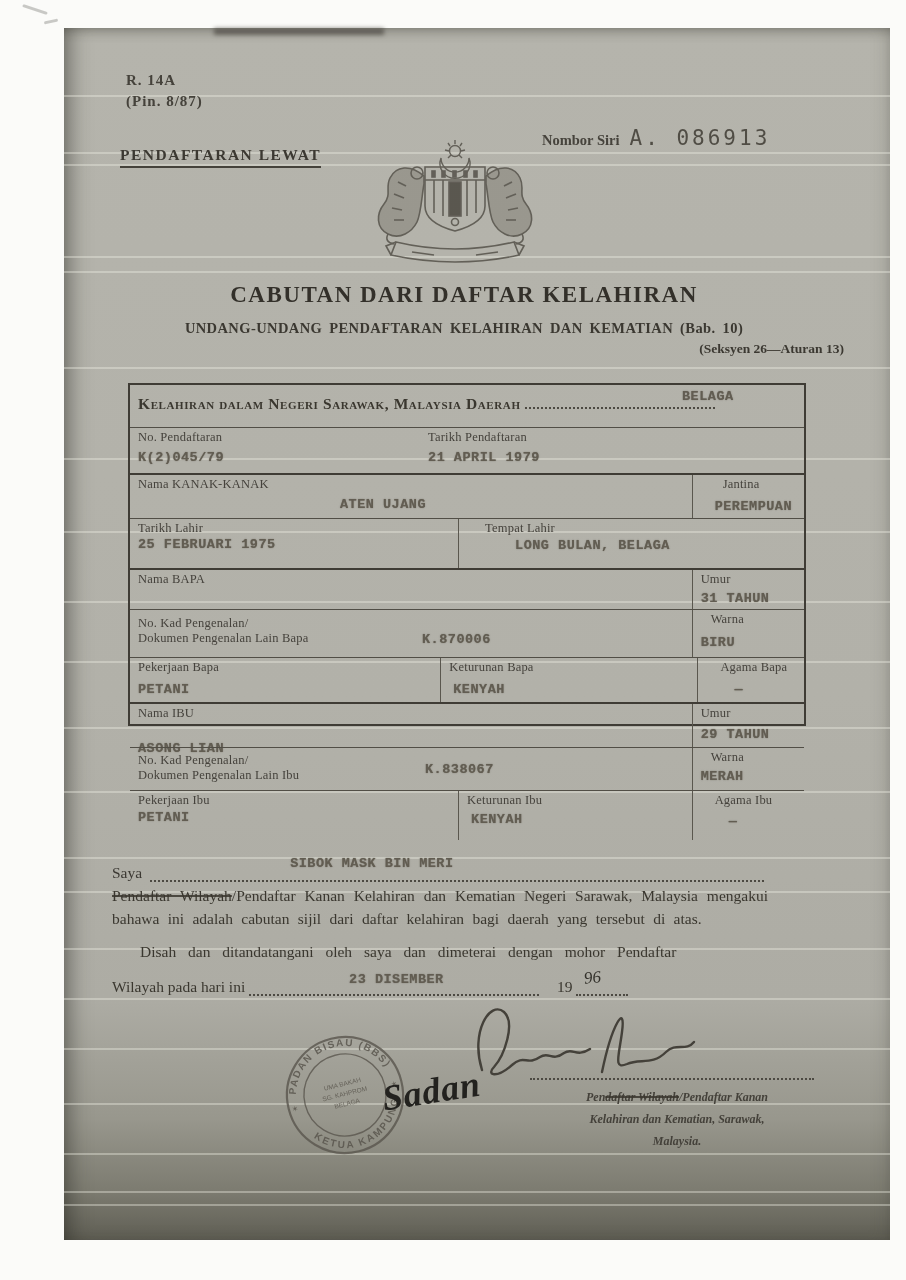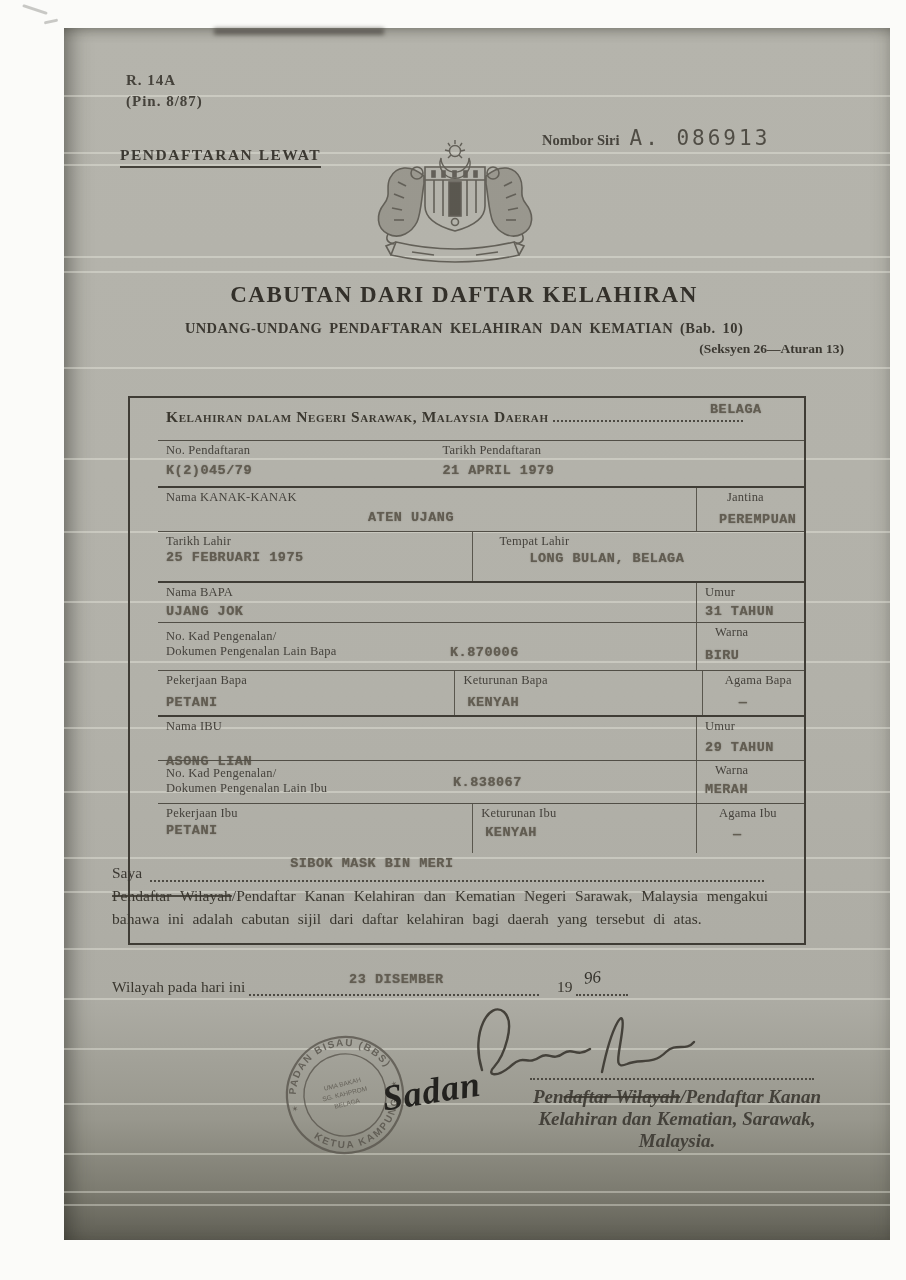--- a/index.html
+++ b/index.html
@@ -30,22 +30,22 @@
   .serial-value{font-family:"DejaVu Sans Mono","Liberation Mono",monospace;font-size:21px;letter-spacing:3px;color:#504d45;}
   .crest{position:absolute;left:300px;top:108px;width:182px;height:134px;opacity:.85;}
   
   .title-main{position:absolute;left:20px;top:254px;width:760px;text-align:center;
               font-size:23px;font-weight:bold;letter-spacing:1.5px;color:#33302a;}
   .title-sub1{position:absolute;left:20px;top:292px;width:760px;text-align:center;
               font-size:14.5px;font-weight:bold;word-spacing:3px;letter-spacing:.4px;color:#3b3831;}
   .title-sub2{position:absolute;left:20px;top:313px;width:760px;text-align:right;
               font-size:13.5px;font-weight:bold;color:#3b3831;}
   
-  .ftable{position:absolute;left:64px;top:368px;width:678px;height:549px;
-          border:2.5px solid #3f3c35;box-sizing:border-box;padding-left:28px;}
+  .ftable{position:absolute;left:64px;top:355px;width:678px;height:343px;
+          border:2.5px solid #3f3c35;box-sizing:border-box;}
   .frow{position:relative;width:100%;box-sizing:border-box;border-top:1.5px solid #514e46;display:flex;}
   .frow.first{border-top:none;}
   .frow.major{border-top:2.5px solid #3f3c35;}
   .fcell{position:relative;box-sizing:border-box;height:100%;padding:2px 0 0 8px;}
   .vdiv{border-left:1.5px solid #5a574e;}
   .flabel{font-size:12.5px;color:#45423c;letter-spacing:.2px;line-height:15px;}
   .typed{font-family:"Liberation Mono","DejaVu Sans Mono",monospace;font-size:13.5px;font-weight:bold;
          color:#625d52;letter-spacing:.5px;text-shadow:0 0 1.2px rgba(92,87,76,.85);white-space:nowrap;}
   .daerah-label{font-variant:small-caps;font-weight:bold;font-size:15.5px;letter-spacing:.6px;color:#3a372f;}
   .dots{border-bottom:2px dotted #4c4942;}
@@ -60,21 +60,21 @@
   .struck{text-decoration:line-through;text-decoration-thickness:2px;text-decoration-color:rgba(58,54,46,.85);}
   .date-line{position:absolute;left:48px;top:948px;width:700px;font-size:15.5px;color:#3a372f;white-space:nowrap;}
   .date-dots{display:inline-block;width:290px;border-bottom:2px dotted #4c4942;position:relative;height:18px;vertical-align:bottom;}
   .date-typed{position:absolute;left:100px;top:-4px;}
   .year-dots{display:inline-block;width:52px;border-bottom:2px dotted #4c4942;position:relative;height:18px;vertical-align:bottom;}
   .year-hand{position:absolute;left:8px;top:-8px;font-style:italic;font-size:17px;color:#34322c;transform:rotate(-6deg);font-family:"Liberation Serif",serif;}
   
   .sig-main{position:absolute;left:400px;top:968px;width:235px;height:92px;}
   .sig-line{position:absolute;left:466px;top:1050px;width:284px;border-bottom:2px dotted #4c4942;}
   .designation{position:absolute;left:458px;top:1058px;width:310px;text-align:center;
-               font-style:italic;font-weight:bold;font-size:19px;line-height:22px;color:#44413a;}
+               font-style:italic;font-weight:bold;font-size:12px;line-height:22px;color:#44413a;}
   .stamp{position:absolute;left:214px;top:1000px;width:134px;height:134px;opacity:.8;}
   .hand-name{position:absolute;left:318px;top:1042px;font-style:italic;font-weight:bold;font-size:36px;
              color:#23221f;transform:rotate(-9deg);font-family:"Liberation Serif",serif;letter-spacing:1px;}
   svg text{font-family:"Liberation Sans","DejaVu Sans",sans-serif;}
 </style>
 </head>
 <body>
 
 <div class="bg-mark" style="left:22px;top:8px;width:26px;height:3px;transform:rotate(18deg);"></div>
 <div class="bg-mark" style="left:44px;top:20px;width:14px;height:3px;transform:rotate(-12deg);"></div>
@@ -214,21 +214,20 @@
       </div>
       <div class="fcell vdiv" style="width:348px;">
         <div class="flabel" style="padding-left:18px;">Tempat Lahir</div>
         <div class="typed" style="margin-top:2px;margin-left:48px;">LONG BULAN, BELAGA</div>
       </div>
     </div>
 
     <div class="frow major" style="height:41px;">
       <div class="fcell" style="width:565px;">
         <div class="flabel">Nama BAPA</div>
-        <div class="typed" style="margin-top:4px;">UJANG JOK</div>
       </div>
       <div class="fcell vdiv" style="width:113px;">
         <div class="flabel">Umur</div>
         <div class="typed" style="margin-top:4px;">31 TAHUN</div>
       </div>
     </div>
 
     <div class="frow" style="height:48px;">
       <div class="fcell" style="width:565px;">
         <div class="flabel" style="margin-top:4px;">No. Kad Pengenalan/</div>
@@ -299,20 +298,23 @@
     <span class="saya-label">Saya</span>
     <span class="saya-dots">
       <span class="typed saya-name">SIBOK MASK BIN MERI</span>
     </span>
   </div>
 
   <div class="para" style="top:856px;">
     <span class="struck">Pendaftar Wilayah</span><span>/Pendaftar Kanan Kelahiran dan Kematian Negeri Sarawak, Malaysia mengakui bahawa ini adalah cabutan sijil dari daftar kelahiran bagi daerah yang tersebut di atas.</span>
   </div>
 
+  <div class="para" style="top:912px;text-indent:28px;word-spacing:8px;">
+    <span>Disah dan ditandatangani oleh saya dan dimeterai dengan mohor Pendaftar</span>
+  </div>
 
   <div class="date-line">
     <span>Wilayah pada hari ini</span>
     <span class="date-dots">
       <span class="typed date-typed">23 DISEMBER</span>
     </span>
     <span style="margin-left:14px;">19</span>
     <span class="year-dots">
       <span class="year-hand">96</span>
     </span>

